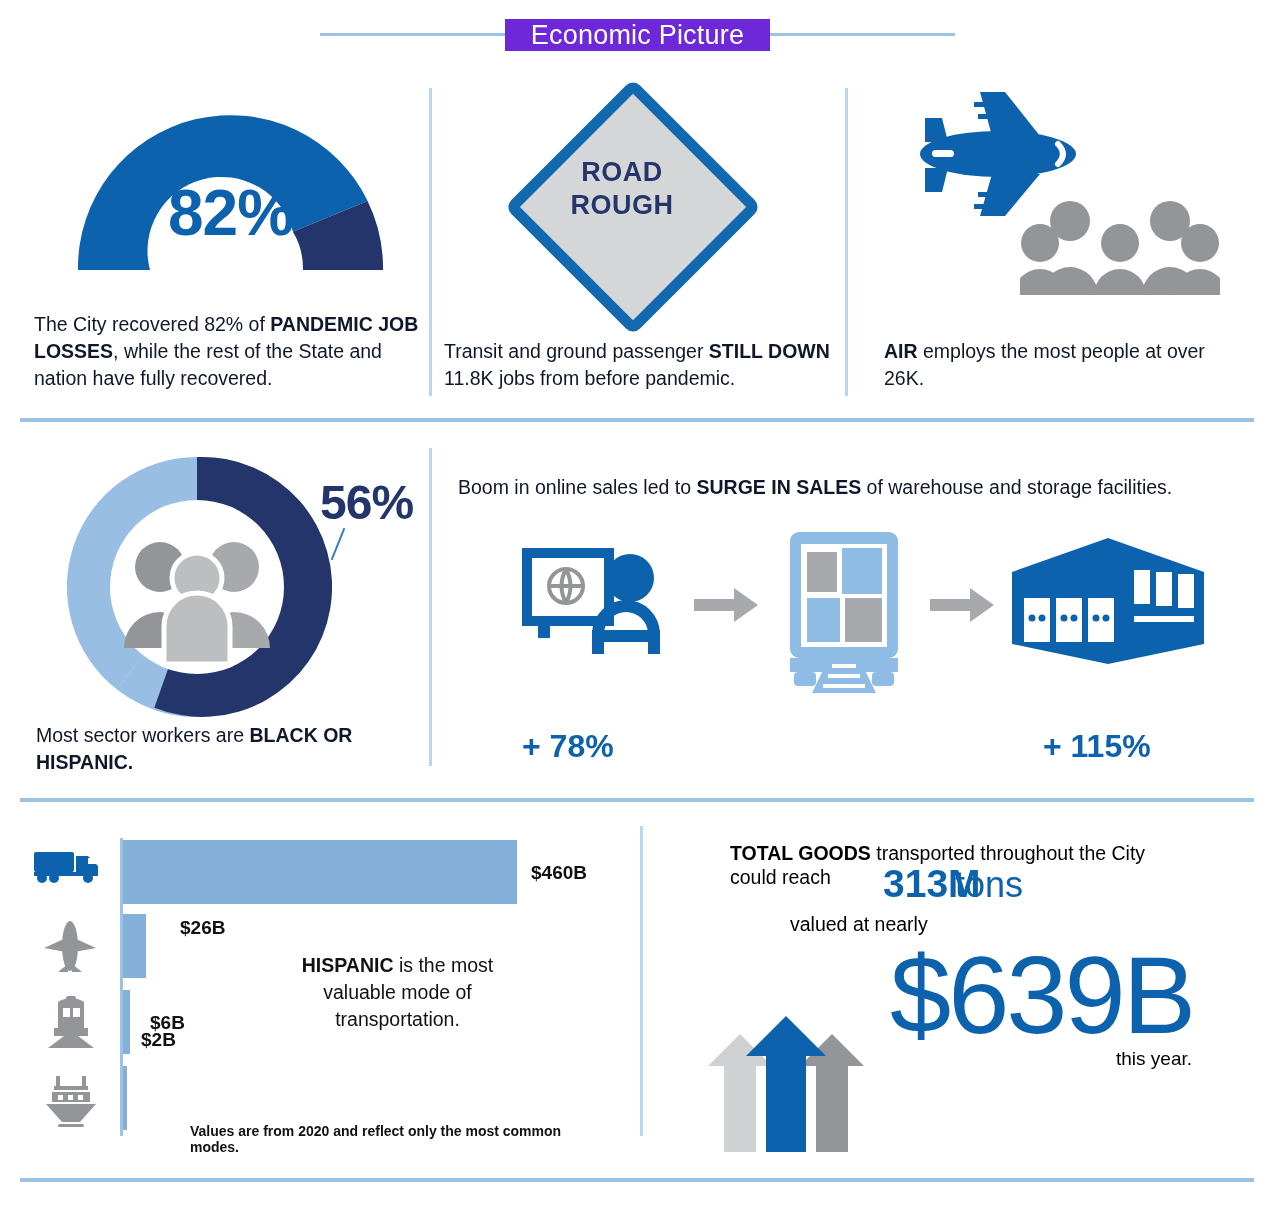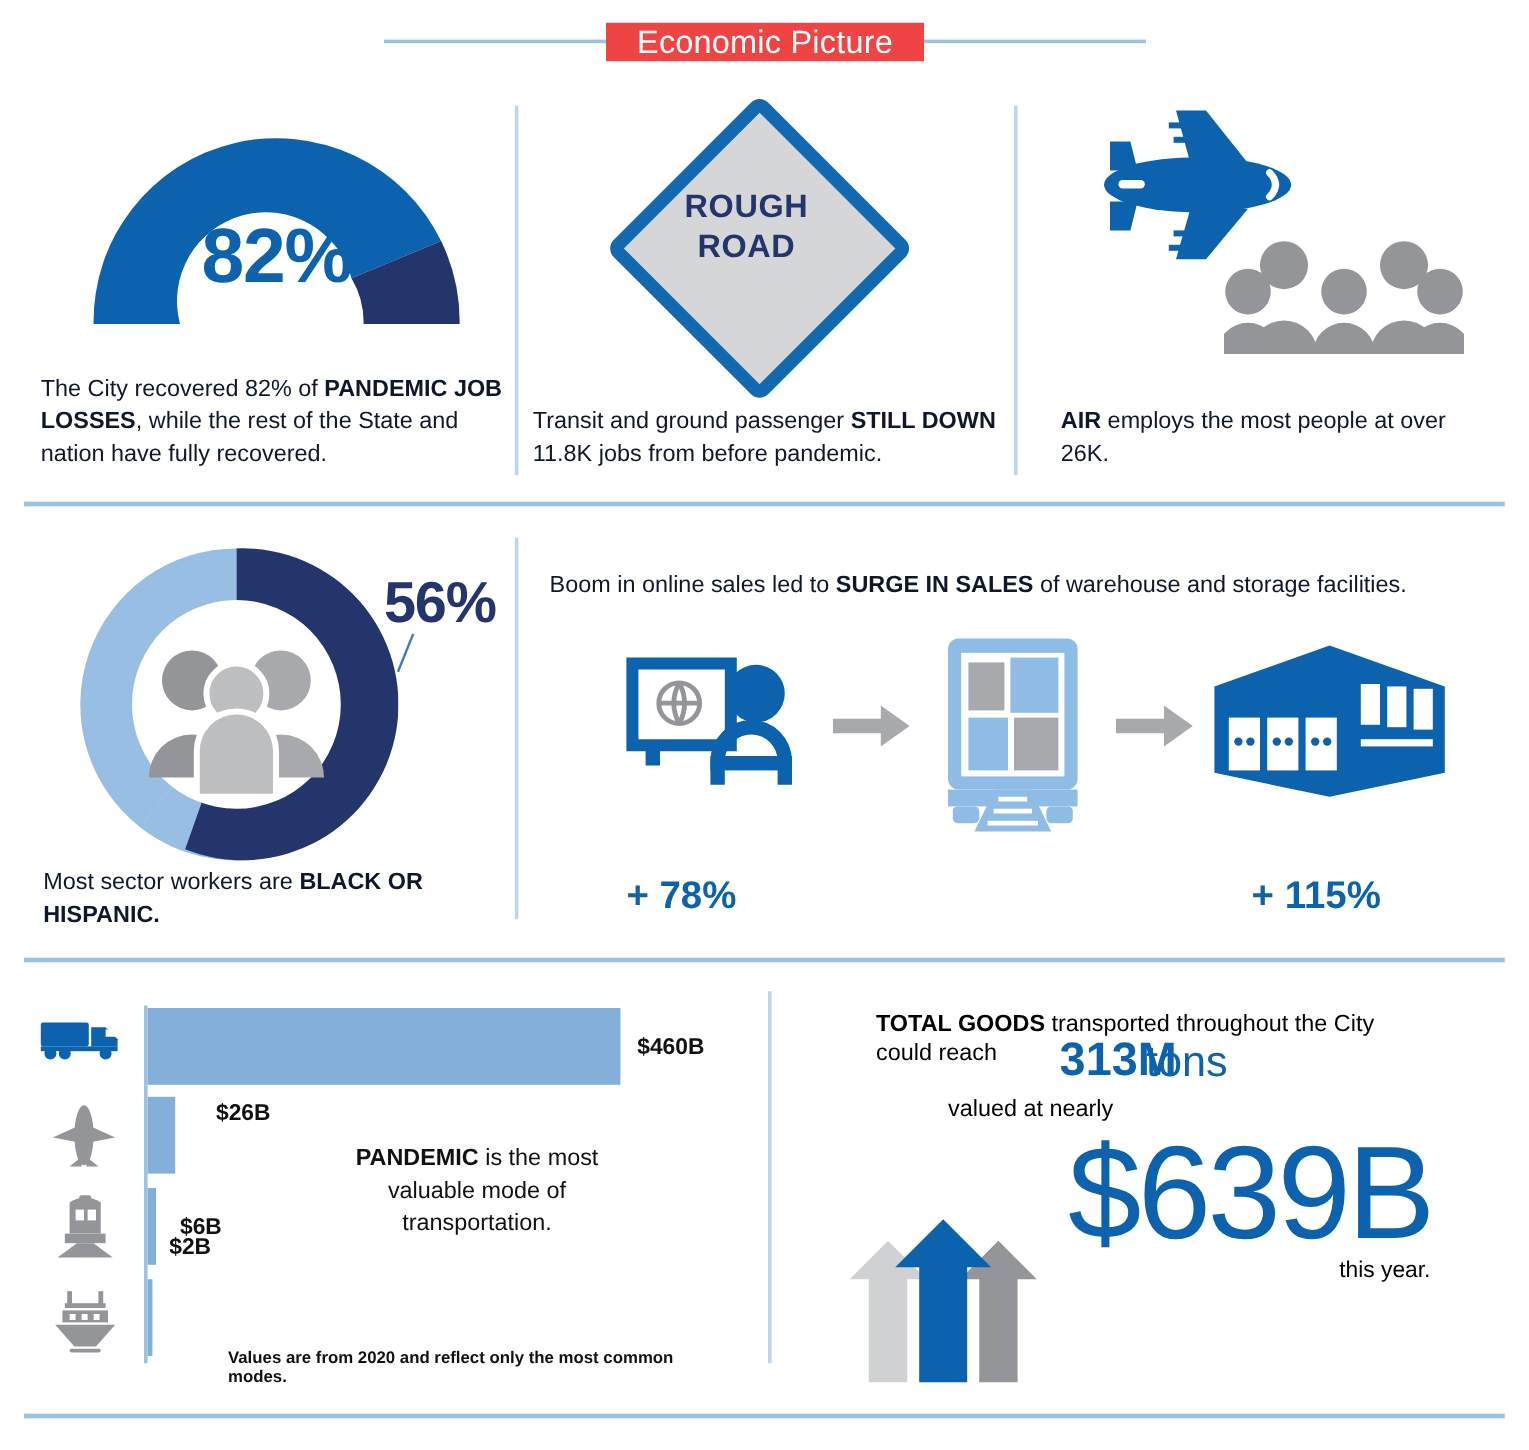--- a/index.html
+++ b/index.html
@@ -8,21 +8,21 @@
     font-family:"Liberation Sans", sans-serif;color:#000;
   }
   .abs{position:absolute;}
 
   
   #header-band{left:0;top:0;width:1274px;height:70px;}
   .hrule-left{position:absolute;left:320px;top:33px;width:185px;height:3px;background:#9BC4E2;}
   .hrule-right{position:absolute;left:770px;top:33px;width:185px;height:3px;background:#9BC4E2;}
   #title-box{
     position:absolute;left:505px;top:19px;width:265px;height:32px;
-    background:#ef4444;color:#fff;display:flex;align-items:center;justify-content:center;
+    background:#6d28d9;color:#fff;display:flex;align-items:center;justify-content:center;
     font-size:27px;letter-spacing:.2px;font-family:"Liberation Sans", sans-serif;
   }
 
   
   .hdiv{height:4px;background:#9BC4E2;left:20px;width:1234px;}
   .vdiv{width:3px;background:#BBD7EE;}
 
   
   .body-text{font-size:19.5px;line-height:27px;color:#0f172a;}
   .body-text b{font-weight:bold;}
@@ -100,22 +100,22 @@
   </svg>
   <div id="gauge-pct">82%</div>
 </div>
 <div class="abs body-text" style="left:34px;top:311px;width:390px;">
   <span>The City recovered 82% of </span><b>PANDEMIC JOB LOSSES</b><span>, while the rest of the State and nation have fully recovered.</span>
 </div>
 
 <div class="abs" id="road-sign">
   <div class="diamond"></div>
   <div class="signtext">
+    <div>ROAD</div>
     <div>ROUGH</div>
-    <div>ROAD</div>
   </div>
 </div>
 <div class="abs body-text" style="left:444px;top:338px;width:392px;">
   <span>Transit and ground passenger </span><b>STILL DOWN</b><span> 11.8K jobs from before pandemic.</span>
 </div>
 
 <div class="abs" style="left:880px;top:86px;width:340px;height:215px;">
   <svg width="340" height="215" viewBox="0 0 340 215">
     <g fill="#0C62AC">
       <ellipse cx="118" cy="68" rx="78" ry="23"></ellipse>
@@ -309,21 +309,21 @@
 <div class="bar" style="top:914px;height:64px;width:23px;"></div>
 <div class="bar" style="top:990px;height:64px;width:7px;"></div>
 <div class="bar" style="top:1066px;height:64px;width:4px;"></div>
 
 <div class="barval" style="left:531px;top:862px;">$460B</div>
 <div class="barval" style="left:150px;top:917px;margin-left:30px;">$26B</div>
 <div class="barval" style="left:150px;top:1012px;">$6B</div>
 <div class="barval" style="left:141px;top:1029px;">$2B</div>
 
 <div id="trucking-note">
-  <b>PANDEMIC</b><span> is the most valuable mode of transportation.</span>
+  <b>HISPANIC</b><span> is the most valuable mode of transportation.</span>
 </div>
 <div id="bar-footnote">Values are from 2020 and reflect only the most common modes.</div>
 
 <div id="tot-line1">
   <b>TOTAL GOODS</b><span> transported throughout the City</span>
 </div>
 <div id="tot-reach">could reach</div>
 <div id="tot-313">313M</div>
 <div id="tot-tons">tons</div>
 <div id="tot-valued">valued at nearly</div>

